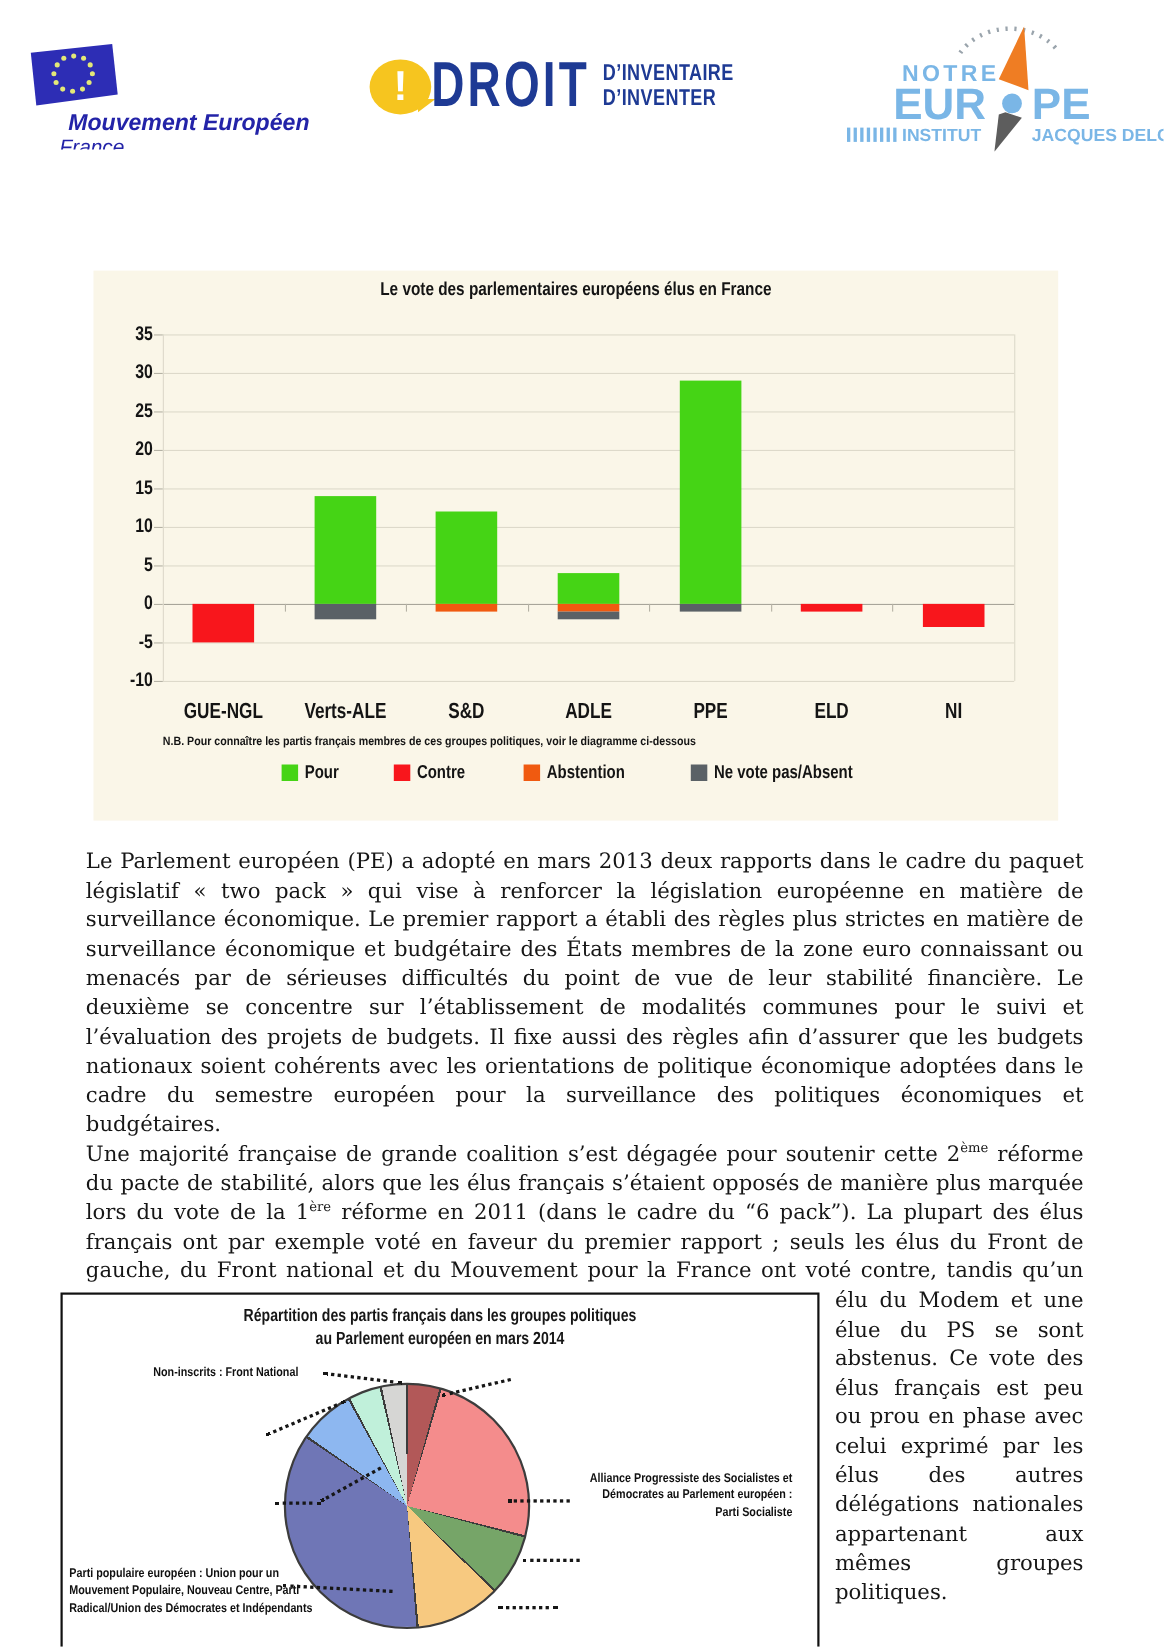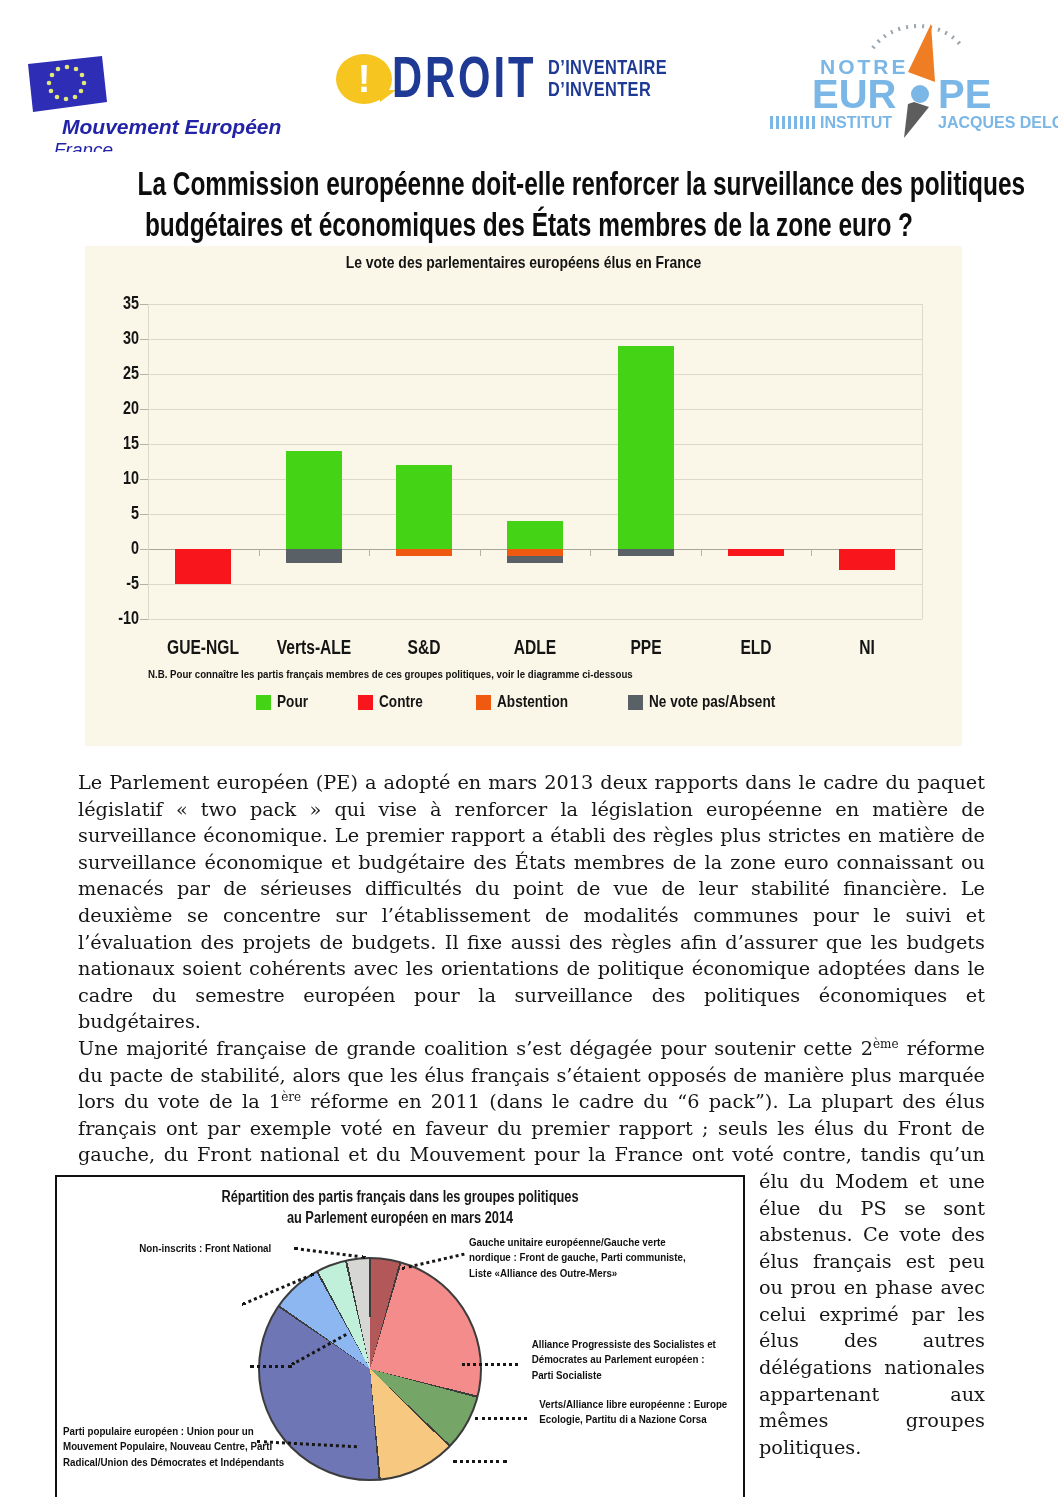--- a/index.html
+++ b/index.html
@@ -1,20 +1,20 @@
 <!DOCTYPE html>
 <html lang="fr"><head>
 <meta charset="utf-8">
 <style>
   html,body{margin:0;padding:0;background:#ffffff;}
   #page{position:relative;width:1058px;height:1497px;background:#ffffff;overflow:hidden;
         font-family:"Liberation Sans",sans-serif;color:#141414;}
   .abs{position:absolute;}
   
-  #logo-mouvement{left:14px;top:52px;width:280px;height:100px;text-align:right;}
+  #logo-mouvement{left:14px;top:36px;width:280px;height:100px;text-align:right;}
   #logo-droit{left:336px;top:46px;width:350px;height:90px;}
   #logo-ne{left:768px;top:10px;width:290px;height:128px;}
   .droit-bubble{position:absolute;left:0;top:8px;width:56px;height:50px;background:#f6c51f;border-radius:50%;
     color:#ffffff;font-weight:700;font-size:38px;text-align:center;line-height:50px;}
   .droit-tail{position:absolute;left:44px;top:44px;width:0;height:0;border-left:16px solid #f6c51f;
     border-bottom:12px solid transparent;}
   .droit-word{position:absolute;left:56px;top:0px;font-size:58px;font-weight:700;color:#1e3a94;
     transform:scaleX(0.72);transform-origin:0 0;letter-spacing:4px;line-height:62px;}
   .droit-sub{position:absolute;left:212px;top:10px;color:#1e3a94;font-weight:700;font-size:21px;
     transform:scaleX(0.78);transform-origin:0 0;line-height:22px;letter-spacing:0.5px;}
@@ -42,21 +42,21 @@
   #article sup{font-size:12px;line-height:0;}
   
   #figbox{display:block;float:left;width:686px;height:342px;border:2px solid #111111;background:#ffffff;
     margin:6px 14px 4px -23px;position:relative;font-family:"Liberation Sans",sans-serif;text-align:left;}
   .pietitle{position:absolute;left:0;width:100%;text-align:center;font-weight:700;font-size:16px;
     transform:scaleX(0.8);white-space:nowrap;line-height:20px;}
   #pie{position:absolute;left:201px;top:80px;width:220px;height:220px;border-radius:50%;
     border:2px solid #3c3c3c;}
   .plab{position:absolute;font-size:11.5px;font-weight:700;line-height:15.5px;color:#101010;}
   .plab .ln{transform:scaleX(0.85);transform-origin:0 50%;white-space:nowrap;}
-  .plab.ctr{text-align:left;}
+  .plab.ctr{text-align:right;}
   .plab.ctr .ln{transform-origin:50% 50%;}
   .plab.rgt{}
   .plab.rgt .ln{transform-origin:100% 50%;}
   .ldr{position:absolute;border-top:3px dotted #161616;height:0;transform-origin:0 50%;}
 </style>
 </head>
 <body>
 
 <div id="page">
 
@@ -109,24 +109,20 @@
         <rect x="26" y="106" width="3" height="13"></rect>
           <rect x="32" y="106" width="3" height="13"></rect>
         <rect x="38" y="106" width="3" height="13"></rect>
           <rect x="44" y="106" width="3" height="13"></rect>
       </g>
       <text x="52" y="118" font-size="16" font-weight="bold" fill="#7ab6e6" font-family="Liberation Sans, sans-serif">INSTITUT</text>
       <text x="170" y="118" font-size="16" font-weight="bold" fill="#7ab6e6" font-family="Liberation Sans, sans-serif">JACQUES DELORS</text>
     </svg>
   </div>
 
-  <div class="abs" id="page-title">
-    <div class="tl">La Commission européenne doit-elle renforcer la surveillance des politiques</div>
-    <div class="tl">budgétaires et économiques des États membres de la zone euro ?</div>
-  </div>
 
   <div class="abs" id="chart-panel">
     <div id="chart-title">Le vote des parlementaires européens élus en France</div>
     <div id="vote-plot" style="position:absolute;left:0;top:0;width:877px;height:500px;">
         <div style="position: absolute; left: 63px; top: 58px; width: 774px; height: 1px; background: rgb(221, 217, 202);"></div>
         <div style="position: absolute; left: 55px; top: 58px; width: 8px; height: 1px; background: rgb(181, 178, 165);"></div>
         <div class="ylab" style="position: absolute; left: 0px; top: 47px;">35</div>
         <div style="position: absolute; left: 63px; top: 93px; width: 774px; height: 1px; background: rgb(221, 217, 202);"></div>
         <div style="position: absolute; left: 55px; top: 93px; width: 8px; height: 1px; background: rgb(181, 178, 165);"></div>
         <div class="ylab" style="position: absolute; left: 0px; top: 82px;">30</div>
@@ -208,38 +204,29 @@
     <div>
       <span>Une majorité française de grande coalition s’est dégagée pour soutenir cette 2</span><sup>ème</sup><span> réforme du pacte de stabilité, alors que les élus français s’étaient opposés de manière plus marquée lors du vote de la 1</span><sup>ère</sup><span> réforme en 2011 (dans le cadre du “6 pack”). La plupart des élus français ont par exemple voté en faveur du premier rapport ; seuls les élus du Front de gauche, du Front national et du Mouvement </span><span id="figbox">
         <span class="pietitle" style="top:10px;">Répartition des partis français dans les groupes politiques</span>
         <span class="pietitle" style="top:31px;">au Parlement européen en mars 2014</span>
 
         <span id="pie" style="background: conic-gradient(rgb(60, 60, 60) 0deg, rgb(60, 60, 60) 0.55deg, rgb(178, 88, 88) 0.55deg, rgb(178, 88, 88) 15.45deg, rgb(60, 60, 60) 15.45deg, rgb(60, 60, 60) 16deg, rgb(60, 60, 60) 16deg, rgb(60, 60, 60) 16.55deg, rgb(244, 140, 140) 16.55deg, rgb(244, 140, 140) 103.95deg, rgb(60, 60, 60) 103.95deg, rgb(60, 60, 60) 104.5deg, rgb(60, 60, 60) 104.5deg, rgb(60, 60, 60) 105.05deg, rgb(118, 165, 104) 105.05deg, rgb(118, 165, 104) 133.45deg, rgb(60, 60, 60) 133.45deg, rgb(60, 60, 60) 134deg, rgb(60, 60, 60) 134deg, rgb(60, 60, 60) 134.55deg, rgb(247, 201, 128) 134.55deg, rgb(247, 201, 128) 174.45deg, rgb(60, 60, 60) 174.45deg, rgb(60, 60, 60) 175deg, rgb(60, 60, 60) 175deg, rgb(60, 60, 60) 175.55deg, rgb(111, 118, 182) 175.55deg, rgb(111, 118, 182) 303.95deg, rgb(60, 60, 60) 303.95deg, rgb(60, 60, 60) 304.5deg, rgb(60, 60, 60) 304.5deg, rgb(60, 60, 60) 305.05deg, rgb(141, 183, 240) 305.05deg, rgb(141, 183, 240) 330.95deg, rgb(60, 60, 60) 330.95deg, rgb(60, 60, 60) 331.5deg, rgb(60, 60, 60) 331.5deg, rgb(60, 60, 60) 332.05deg, rgb(192, 240, 218) 332.05deg, rgb(192, 240, 218) 346.95deg, rgb(60, 60, 60) 346.95deg, rgb(60, 60, 60) 347.5deg, rgb(60, 60, 60) 347.5deg, rgb(60, 60, 60) 348.05deg, rgb(214, 214, 212) 348.05deg, rgb(214, 214, 212) 359.45deg, rgb(60, 60, 60) 359.45deg, rgb(60, 60, 60) 360deg);"></span>
 
         <span class="plab rgt" style="left:55px;top:64px;width:182px;">
           <span class="ln" style="display:block;">Non-inscrits : Front National</span>
         </span>
-        <span class="plab" style="left:412px;top:58px;width:260px;">
-          <span class="ln" style="display:block;">Gauche unitaire européenne/Gauche verte</span>
-          <span class="ln" style="display:block;">nordique : Front de gauche, Parti communiste,</span>
-          <span class="ln" style="display:block;">Liste «Alliance des Outre-Mers»</span>
-        </span>
         <span class="plab" style="left:6px;top:247px;width:260px;">
           <span class="ln" style="display:block;">Parti populaire européen : Union pour un</span>
           <span class="ln" style="display:block;">Mouvement Populaire, Nouveau Centre, Parti</span>
           <span class="ln" style="display:block;">Radical/Union des Démocrates et Indépendants</span>
         </span>
         <span class="plab ctr" style="left:458px;top:160px;width:222px;">
           <span class="ln" style="display:block;">Alliance Progressiste des Socialistes et</span>
           <span class="ln" style="display:block;">Démocrates au Parlement européen :</span>
           <span class="ln" style="display:block;">Parti Socialiste</span>
-        </span>
-        <span class="plab ctr" style="left:466px;top:220px;width:218px;">
-          <span class="ln" style="display:block;">Verts/Alliance libre européenne : Europe</span>
-          <span class="ln" style="display:block;">Ecologie, Partitu di a Nazione Corsa</span>
         </span>
 
         <span class="ldr" style="left:237px;top:70px;width:72px;transform:rotate(7deg);"></span>
         <span class="ldr" style="left:345px;top:90px;width:64px;transform:rotate(-13deg);"></span>
         <span class="ldr" style="left:185px;top:126px;width:78px;transform:rotate(-23deg);"></span>
         <span class="ldr" style="left:193px;top:188px;width:42px;"></span>
         <span class="ldr" style="left:235px;top:186px;width:62px;transform:rotate(-29deg);"></span>
         <span class="ldr" style="left:200px;top:263px;width:100px;transform:rotate(3deg);"></span>
         <span class="ldr" style="left:405px;top:186px;width:56px;"></span>
         <span class="ldr" style="left:418px;top:240px;width:52px;"></span>

